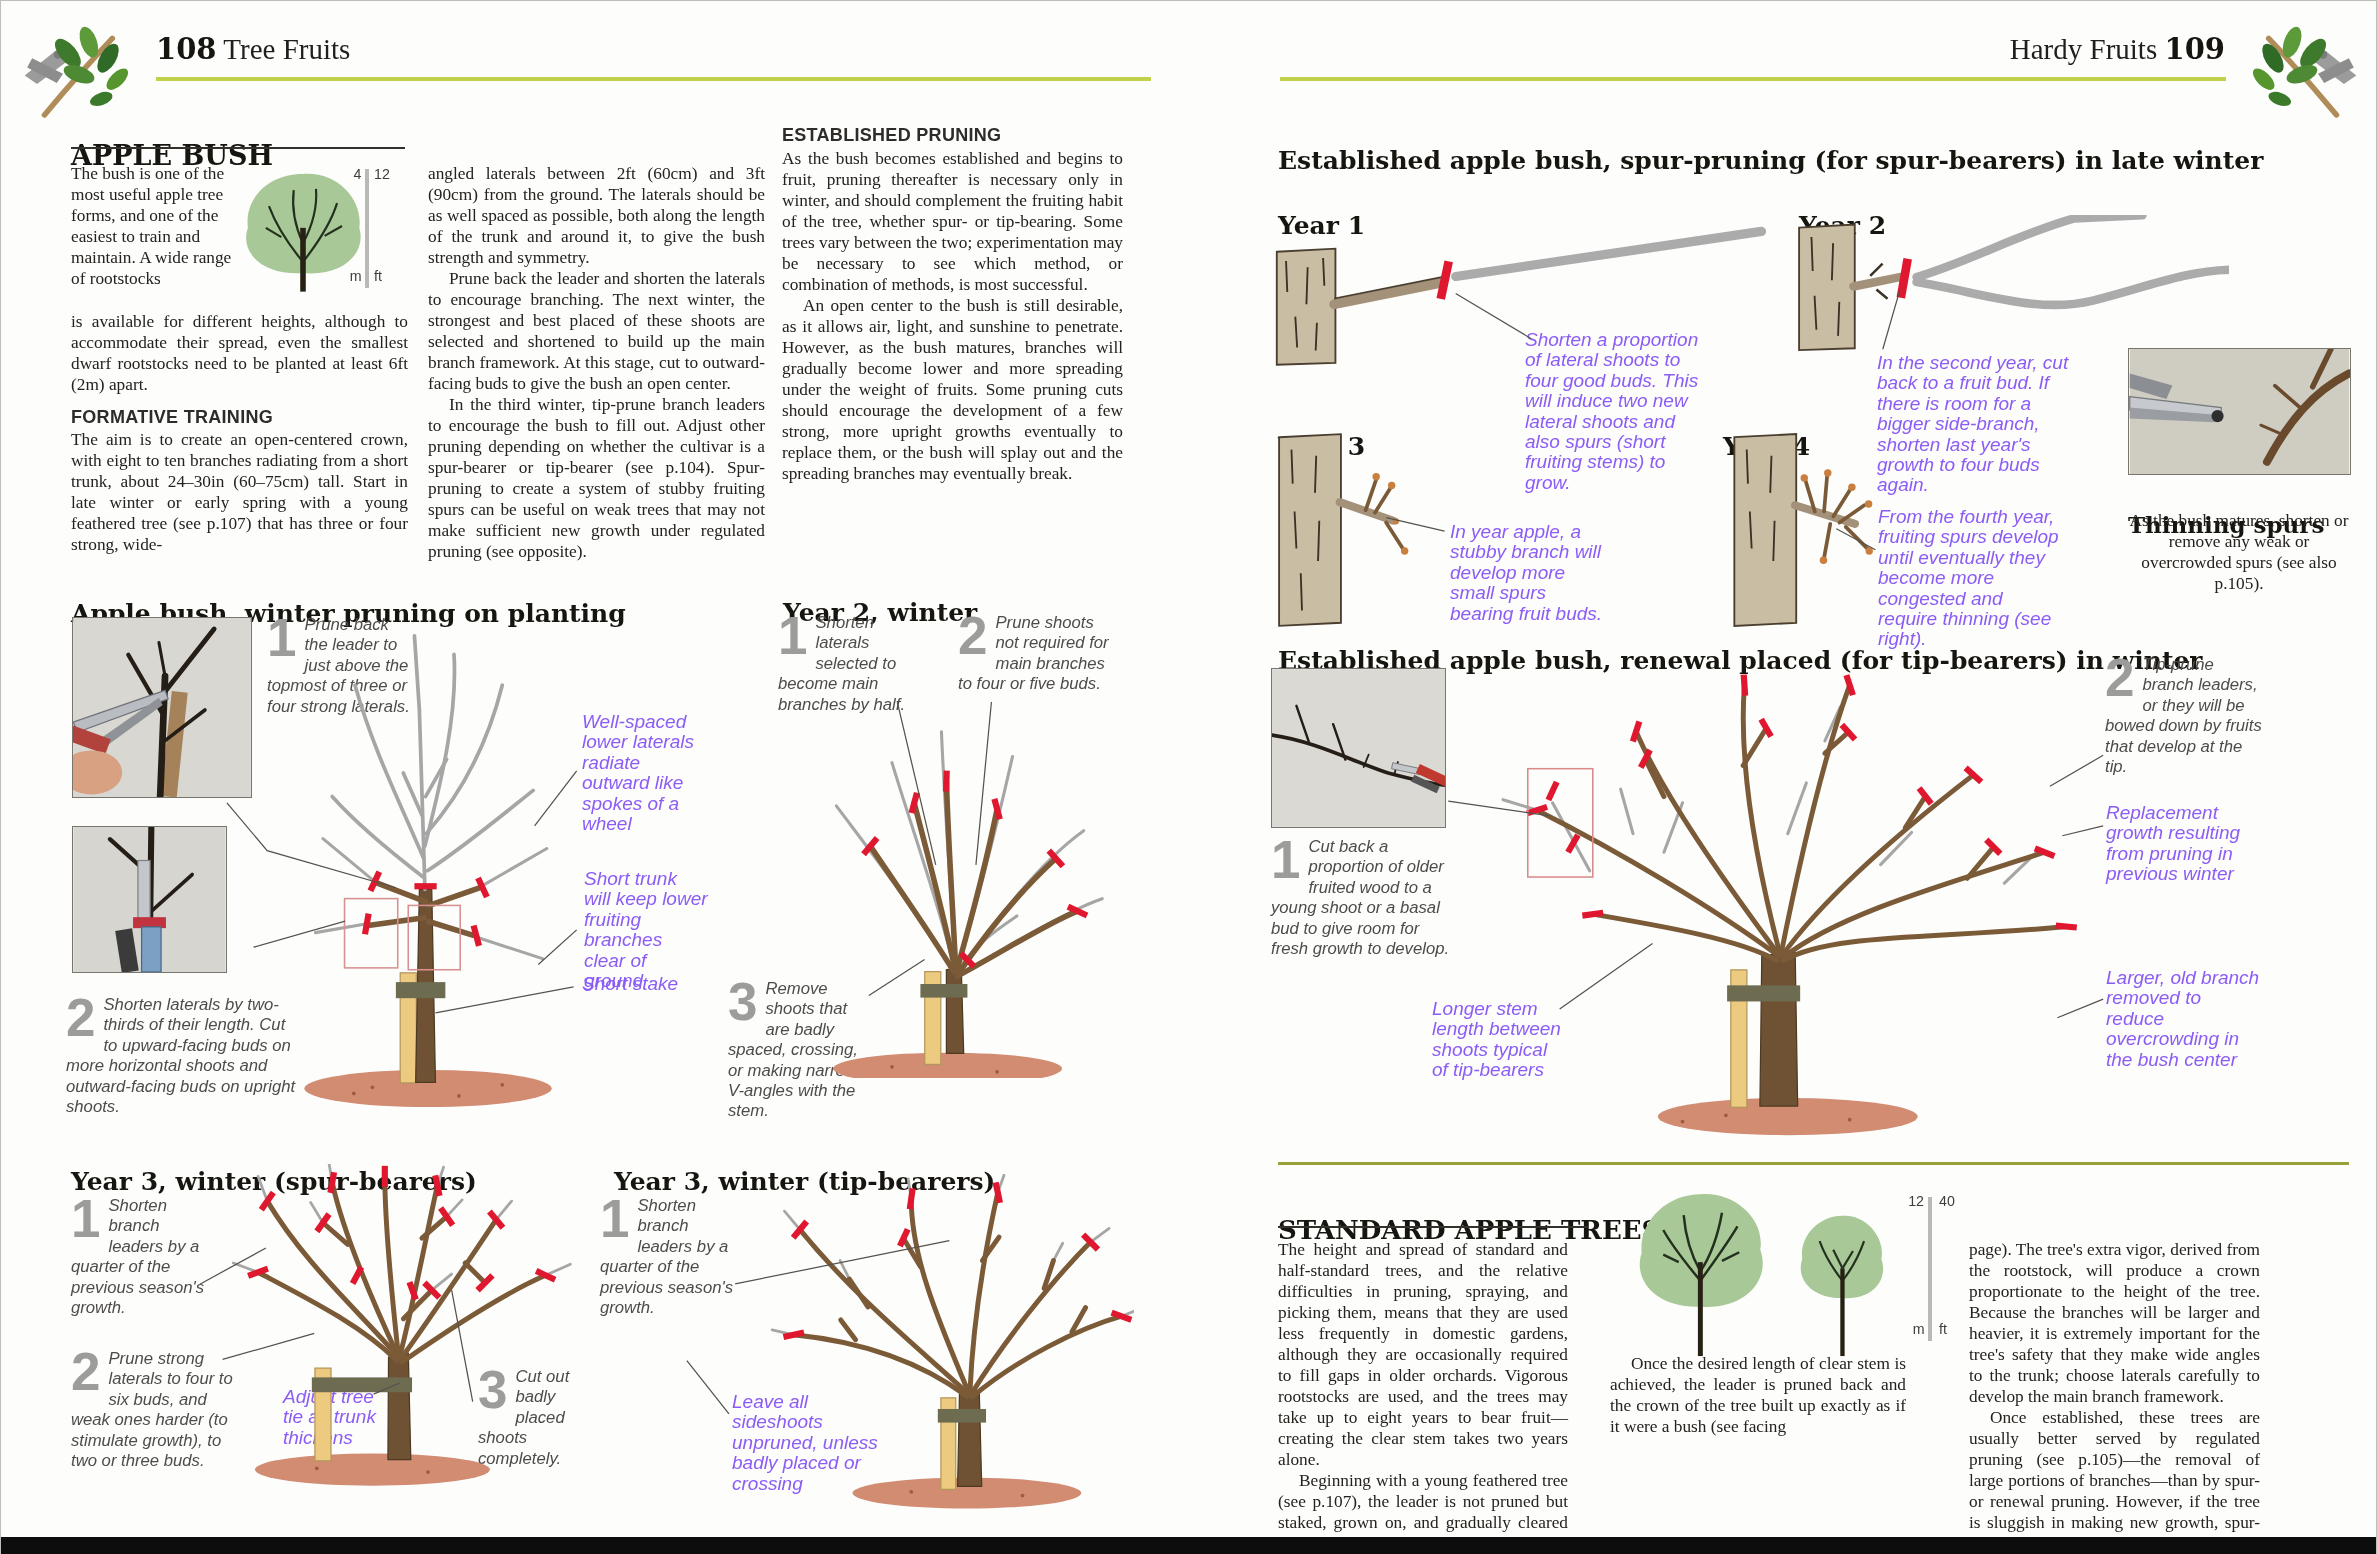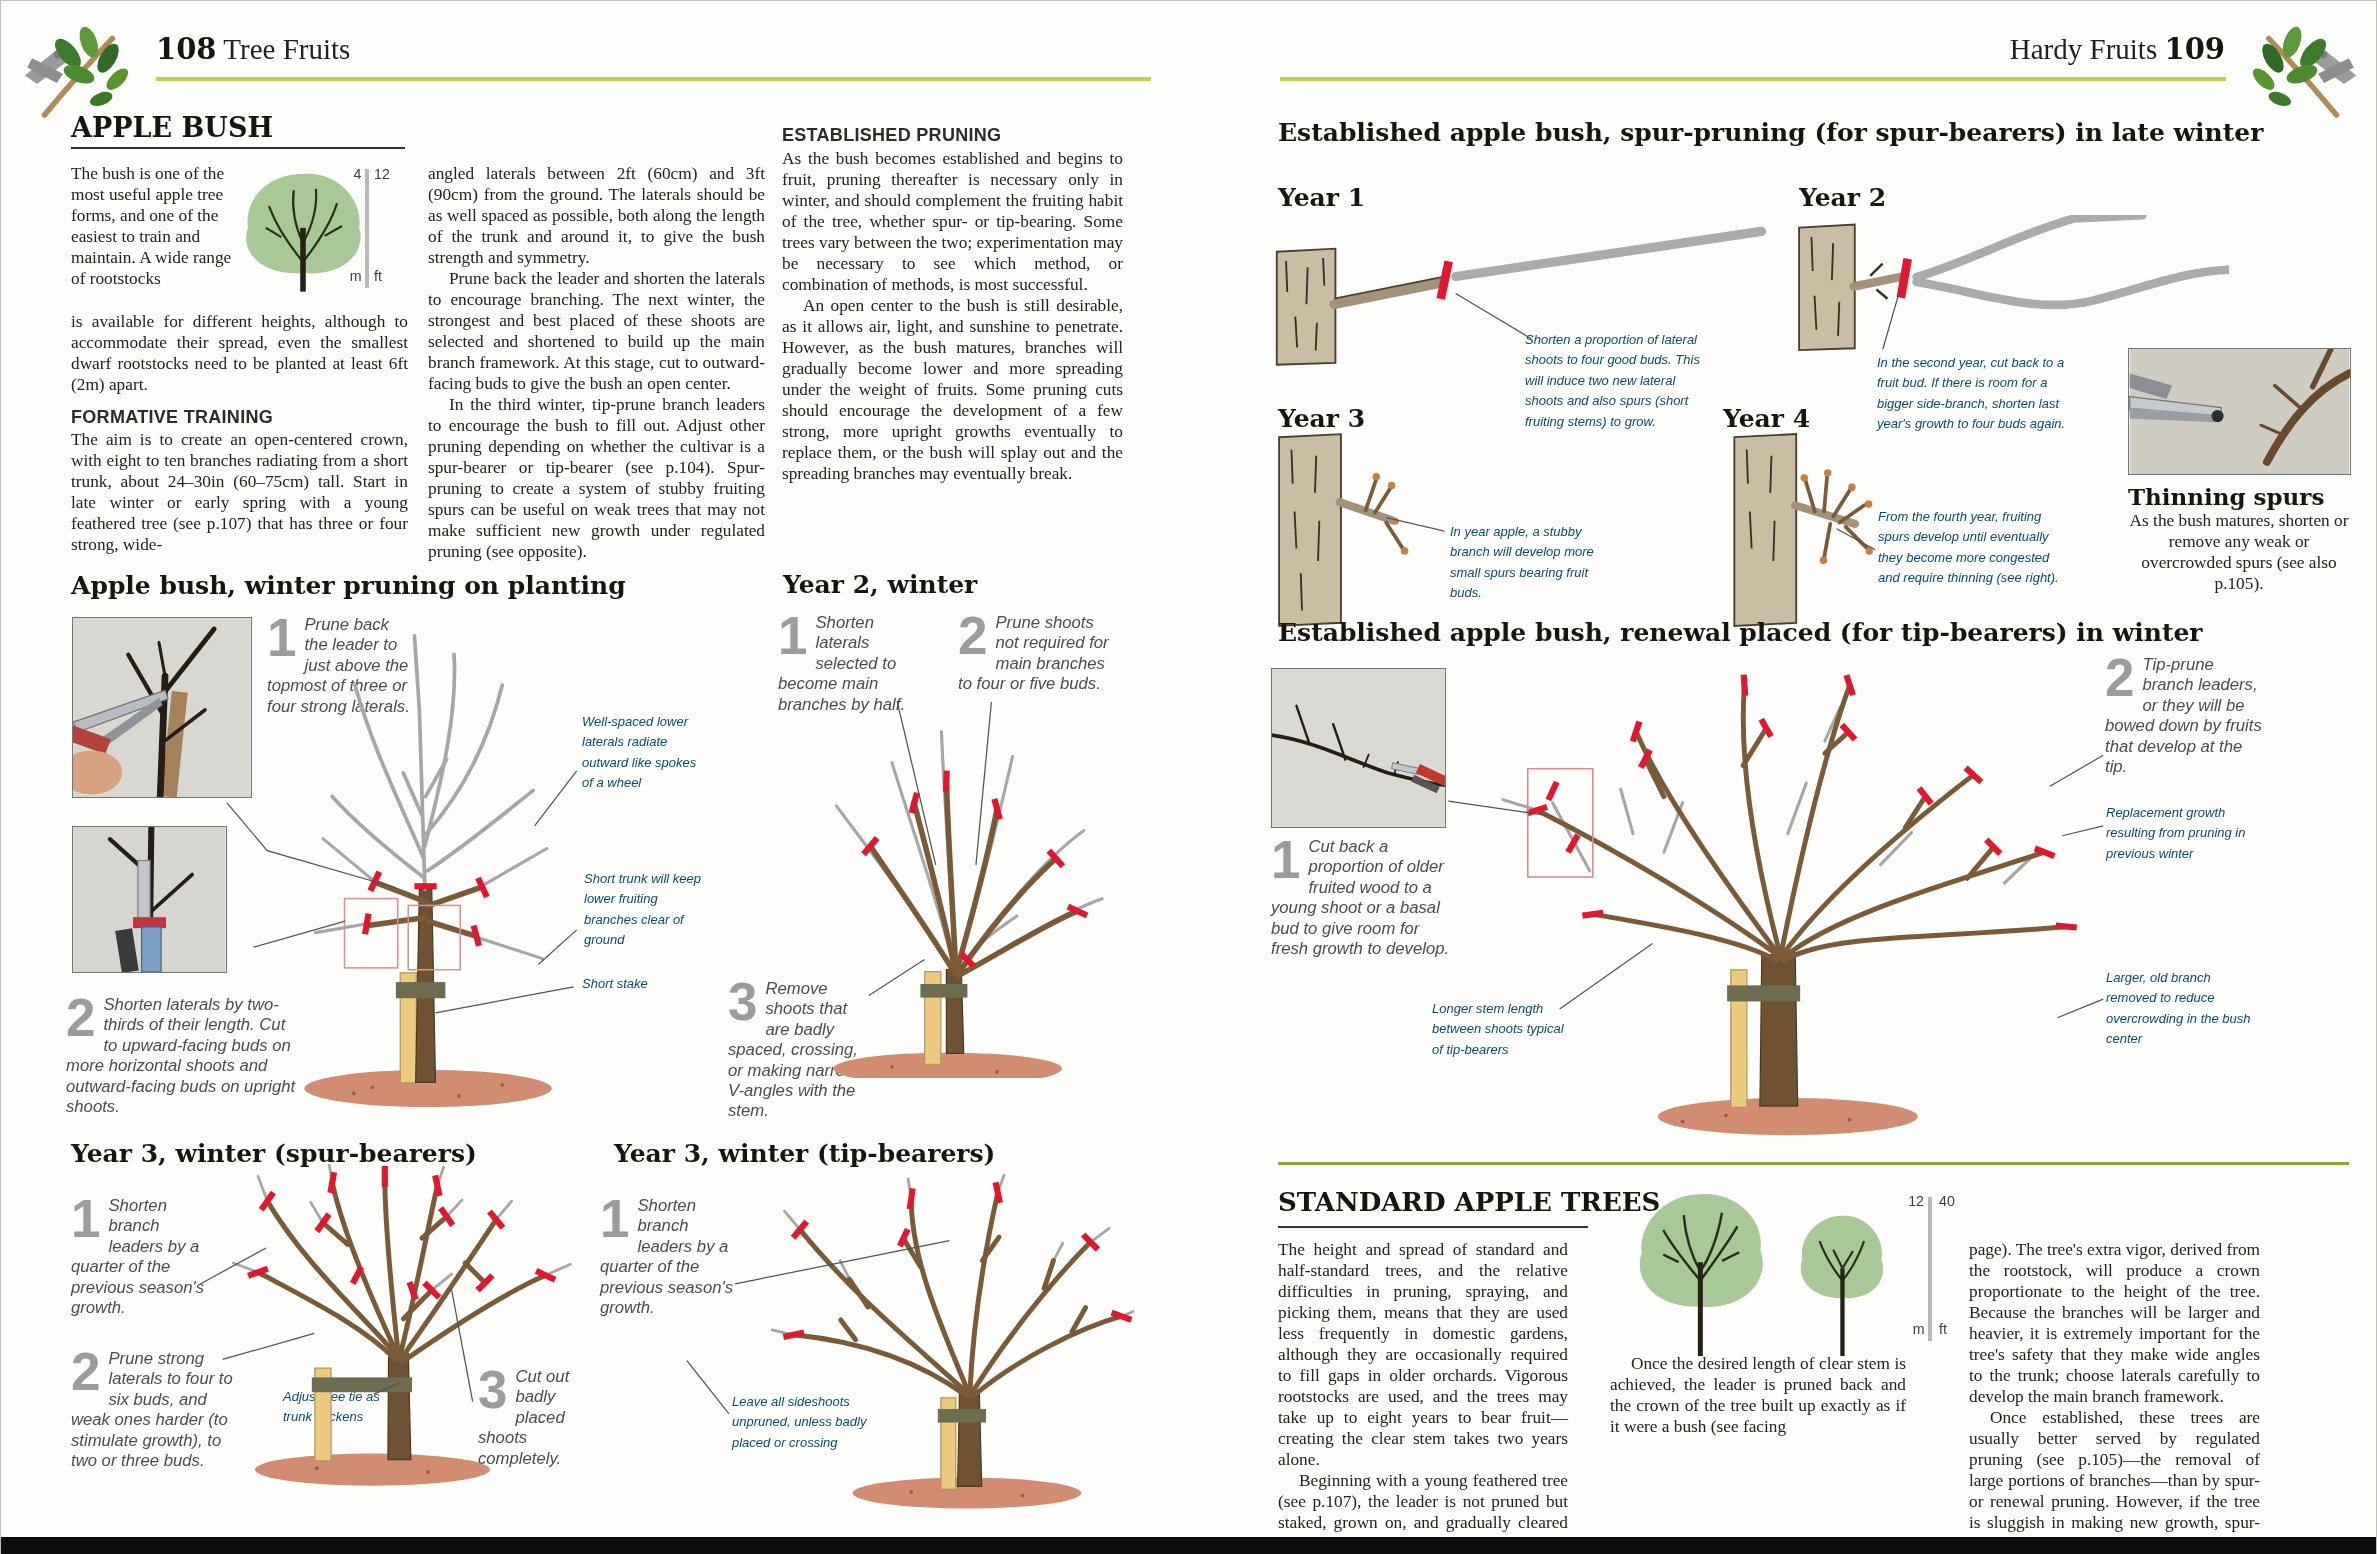--- a/index.html
+++ b/index.html
@@ -3,27 +3,27 @@
 <meta charset="utf-8">
 <style>
   * { margin:0; padding:0; box-sizing:border-box; }
   html,body { background:#ffffff; }
   .spread { position:relative; width:2377px; height:1555px; background:#fdfdfb;
             border:1.2px solid #bfbfba; overflow:hidden;
             font-family:"Liberation Serif", serif; color:#211f1c; }
   .abs { position:absolute; }
   .body-text { font-size:17.3px; line-height:21px; color:#25221e; text-align:justify; }
   .body-text p.ind { text-indent:21px; }
-  .slab { font-family:"DejaVu Serif", serif; font-weight:bold; color:#17150f; }
+  .slab { font-family:"DejaVu Serif", serif; font-weight:bold; color:#17150f;margin-top:28px; }
   .pg-head { font-size:29px; }
   .sec-head { font-size:25px; line-height:23.5px; }
   .sans-head { font-family:"Liberation Sans", sans-serif; font-weight:bold;
                font-size:18px; letter-spacing:0.3px; color:#2e2c29; }
   .ann { font-family:"Liberation Sans", sans-serif; font-style:italic;
-         color:#0c4a6e; font-size:13px; line-height:20.4px; }
+         color:#8b5cf6; font-size:19px; line-height:20.4px; }
   .step { font-family:"Liberation Sans", sans-serif; font-style:italic;
           color:#4e4c49; font-size:16.7px; line-height:20.4px; }
   .step .num { float:left; font-style:normal; font-weight:bold; font-size:53px;
                line-height:45px; color:#9c9c9a; margin-right:8px; font-family:"Liberation Sans",sans-serif; }
   .green-rule { height:3.7px; background:#c3d04a; }
   .olive-rule { height:3.1px; background:#9aa139; }
   .thin-rule  { height:1.9px; background:#33312c; }
   .scale-bar { width:4.3px; background:#b9b9b6; }
   .scale-lab { font-family:"Liberation Sans", sans-serif; font-size:14.2px; color:#3f3e3b; }
   .photo { border:0.6px solid #77756d; display:block; }

